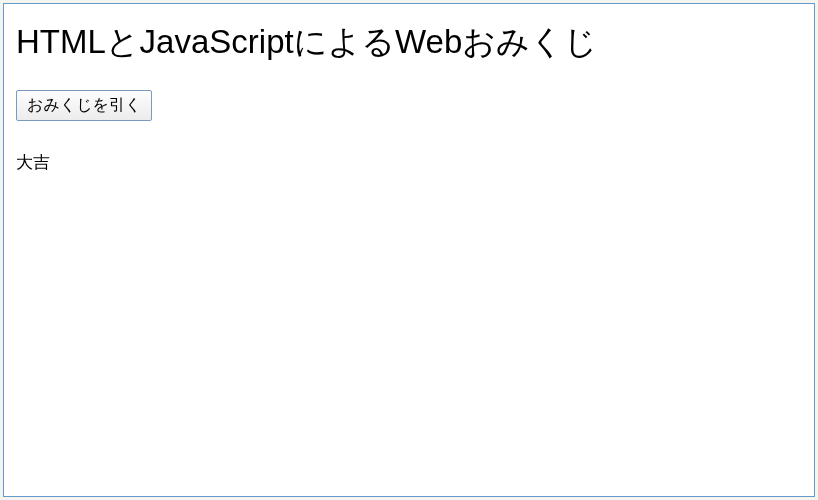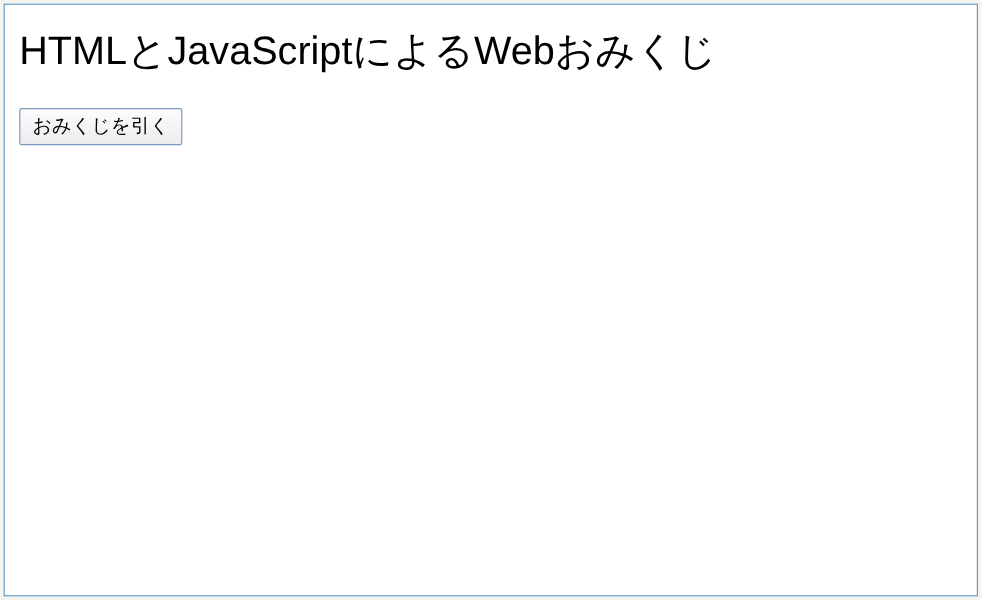--- a/index.html
+++ b/index.html
@@ -45,13 +45,14 @@
       color: #000000;
       margin-top: 30px;
     }
   </style>
 </head>
 <body>
 
 <div class="page-frame">
   <h1 class="page-title">HTMLとJavaScriptによるWebおみくじ</h1>
   <button class="draw-button">おみくじを引く</button>
+  <p class="result-text">大吉</p>
 </div>
 
 </body></html>

